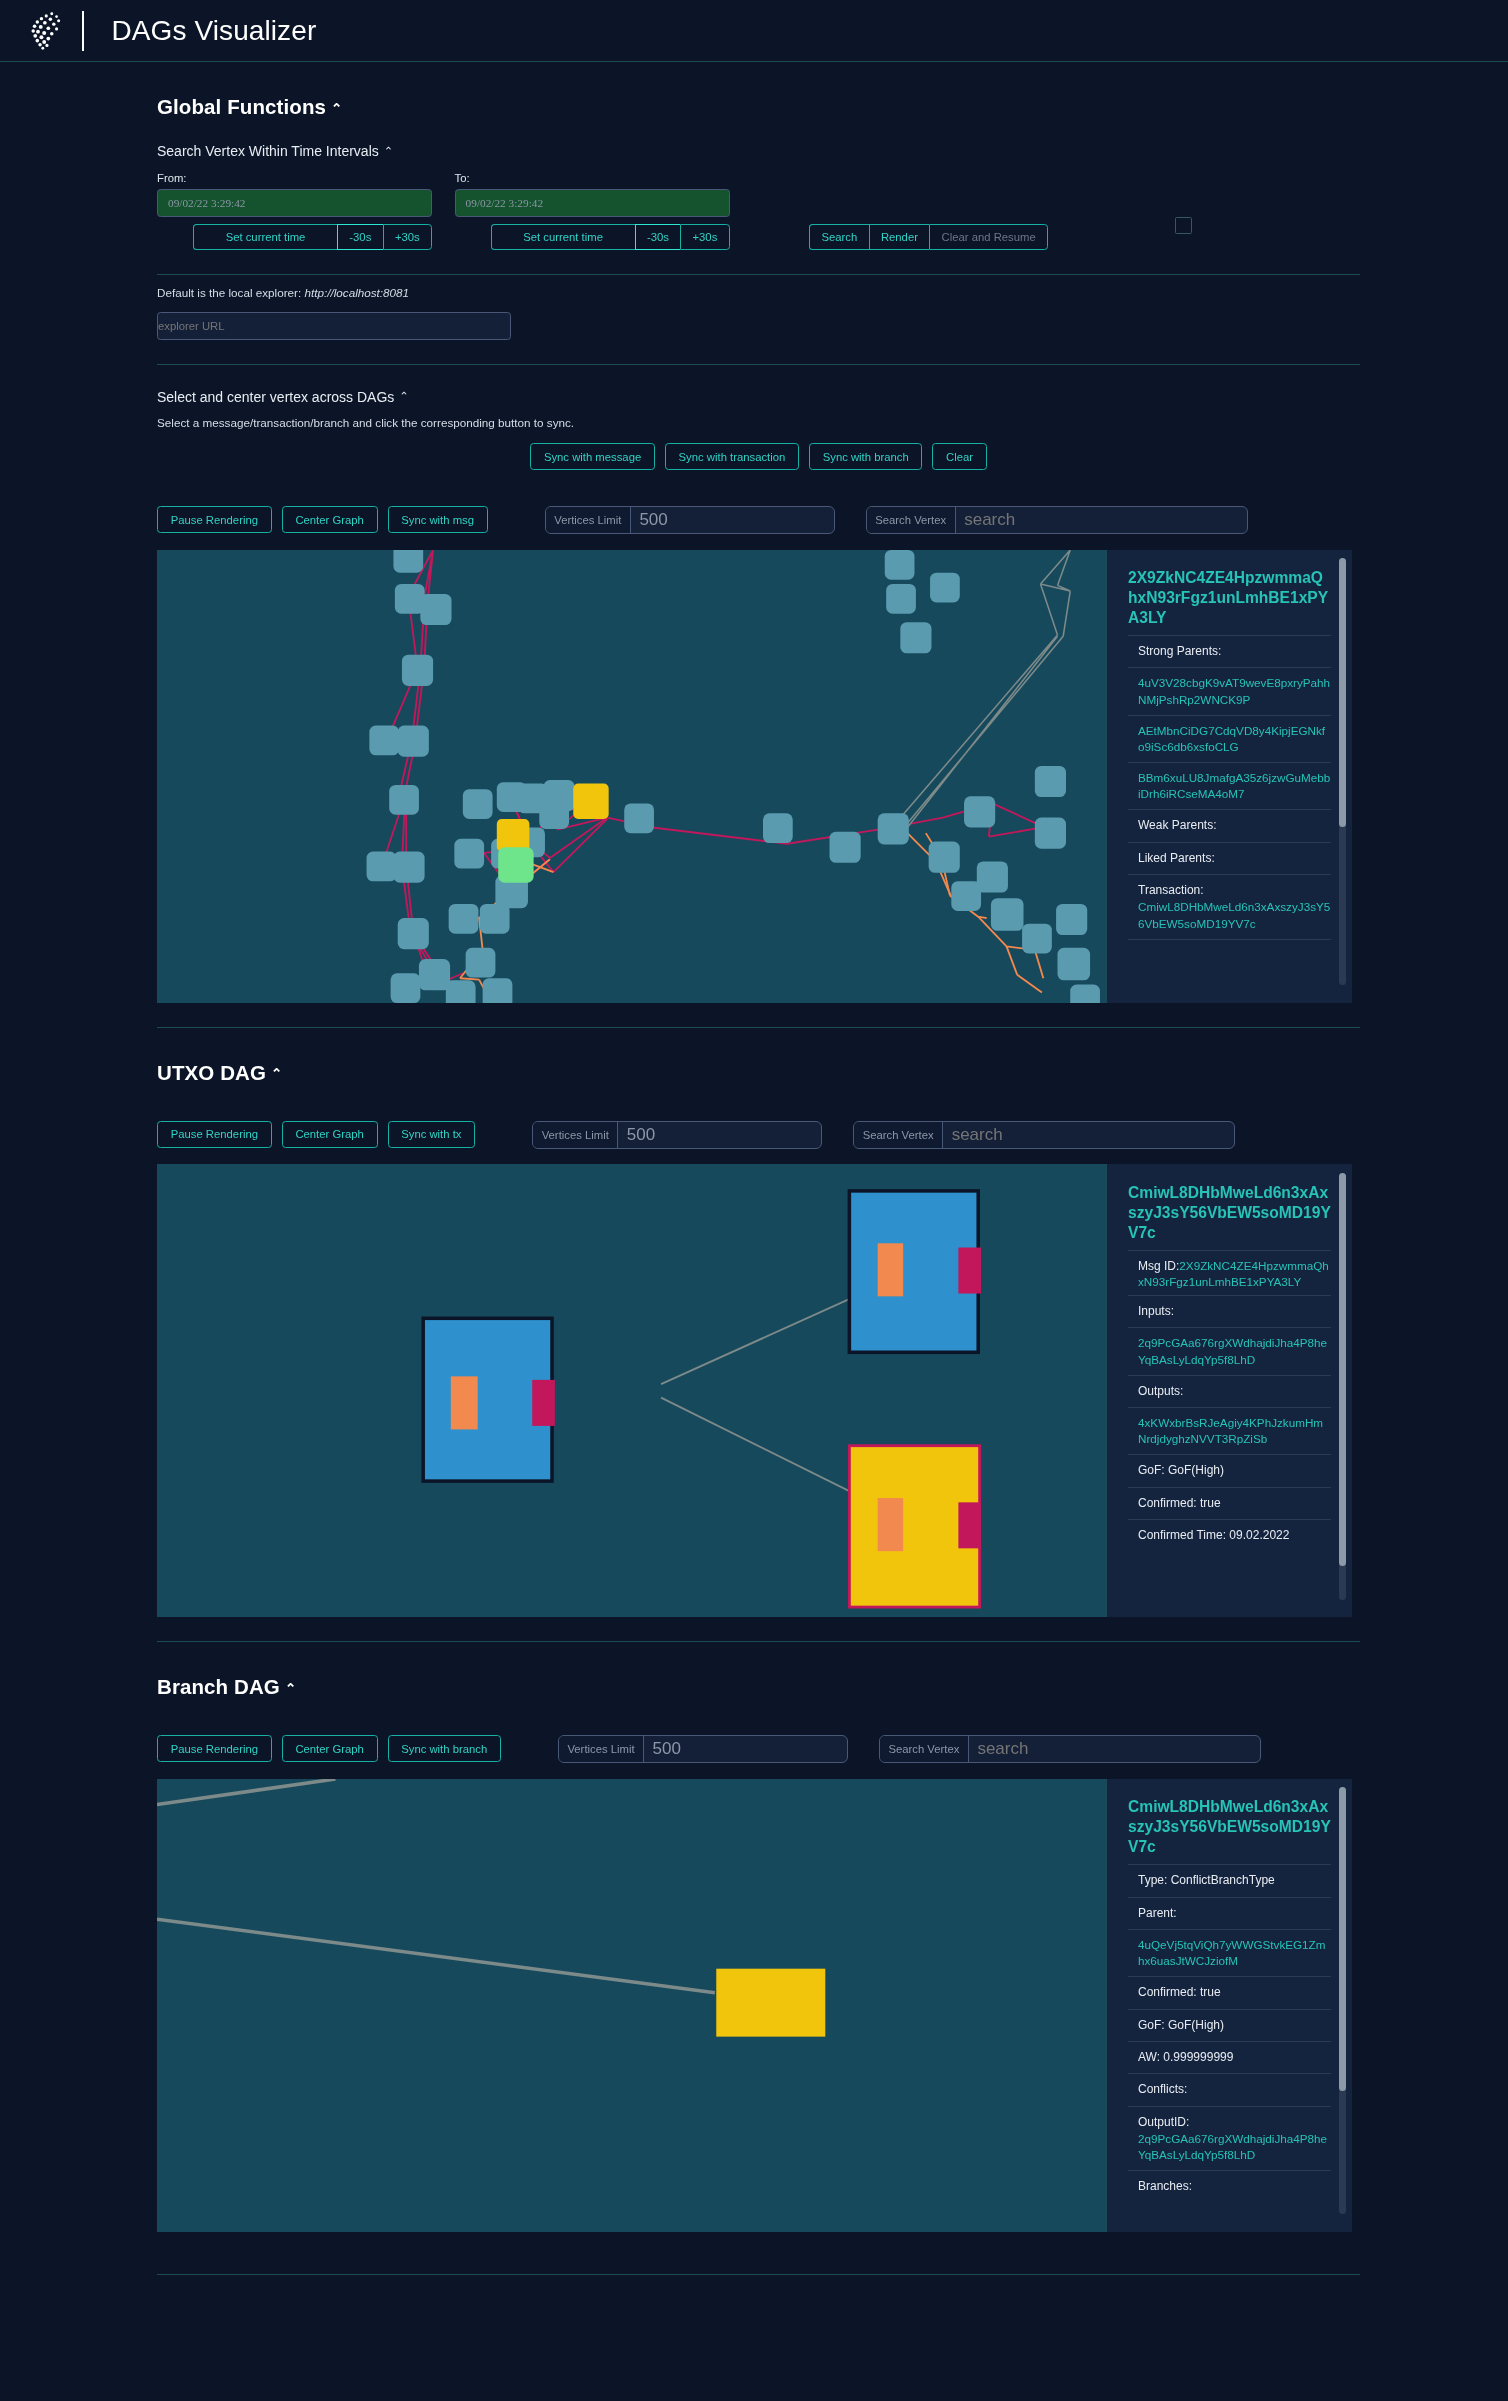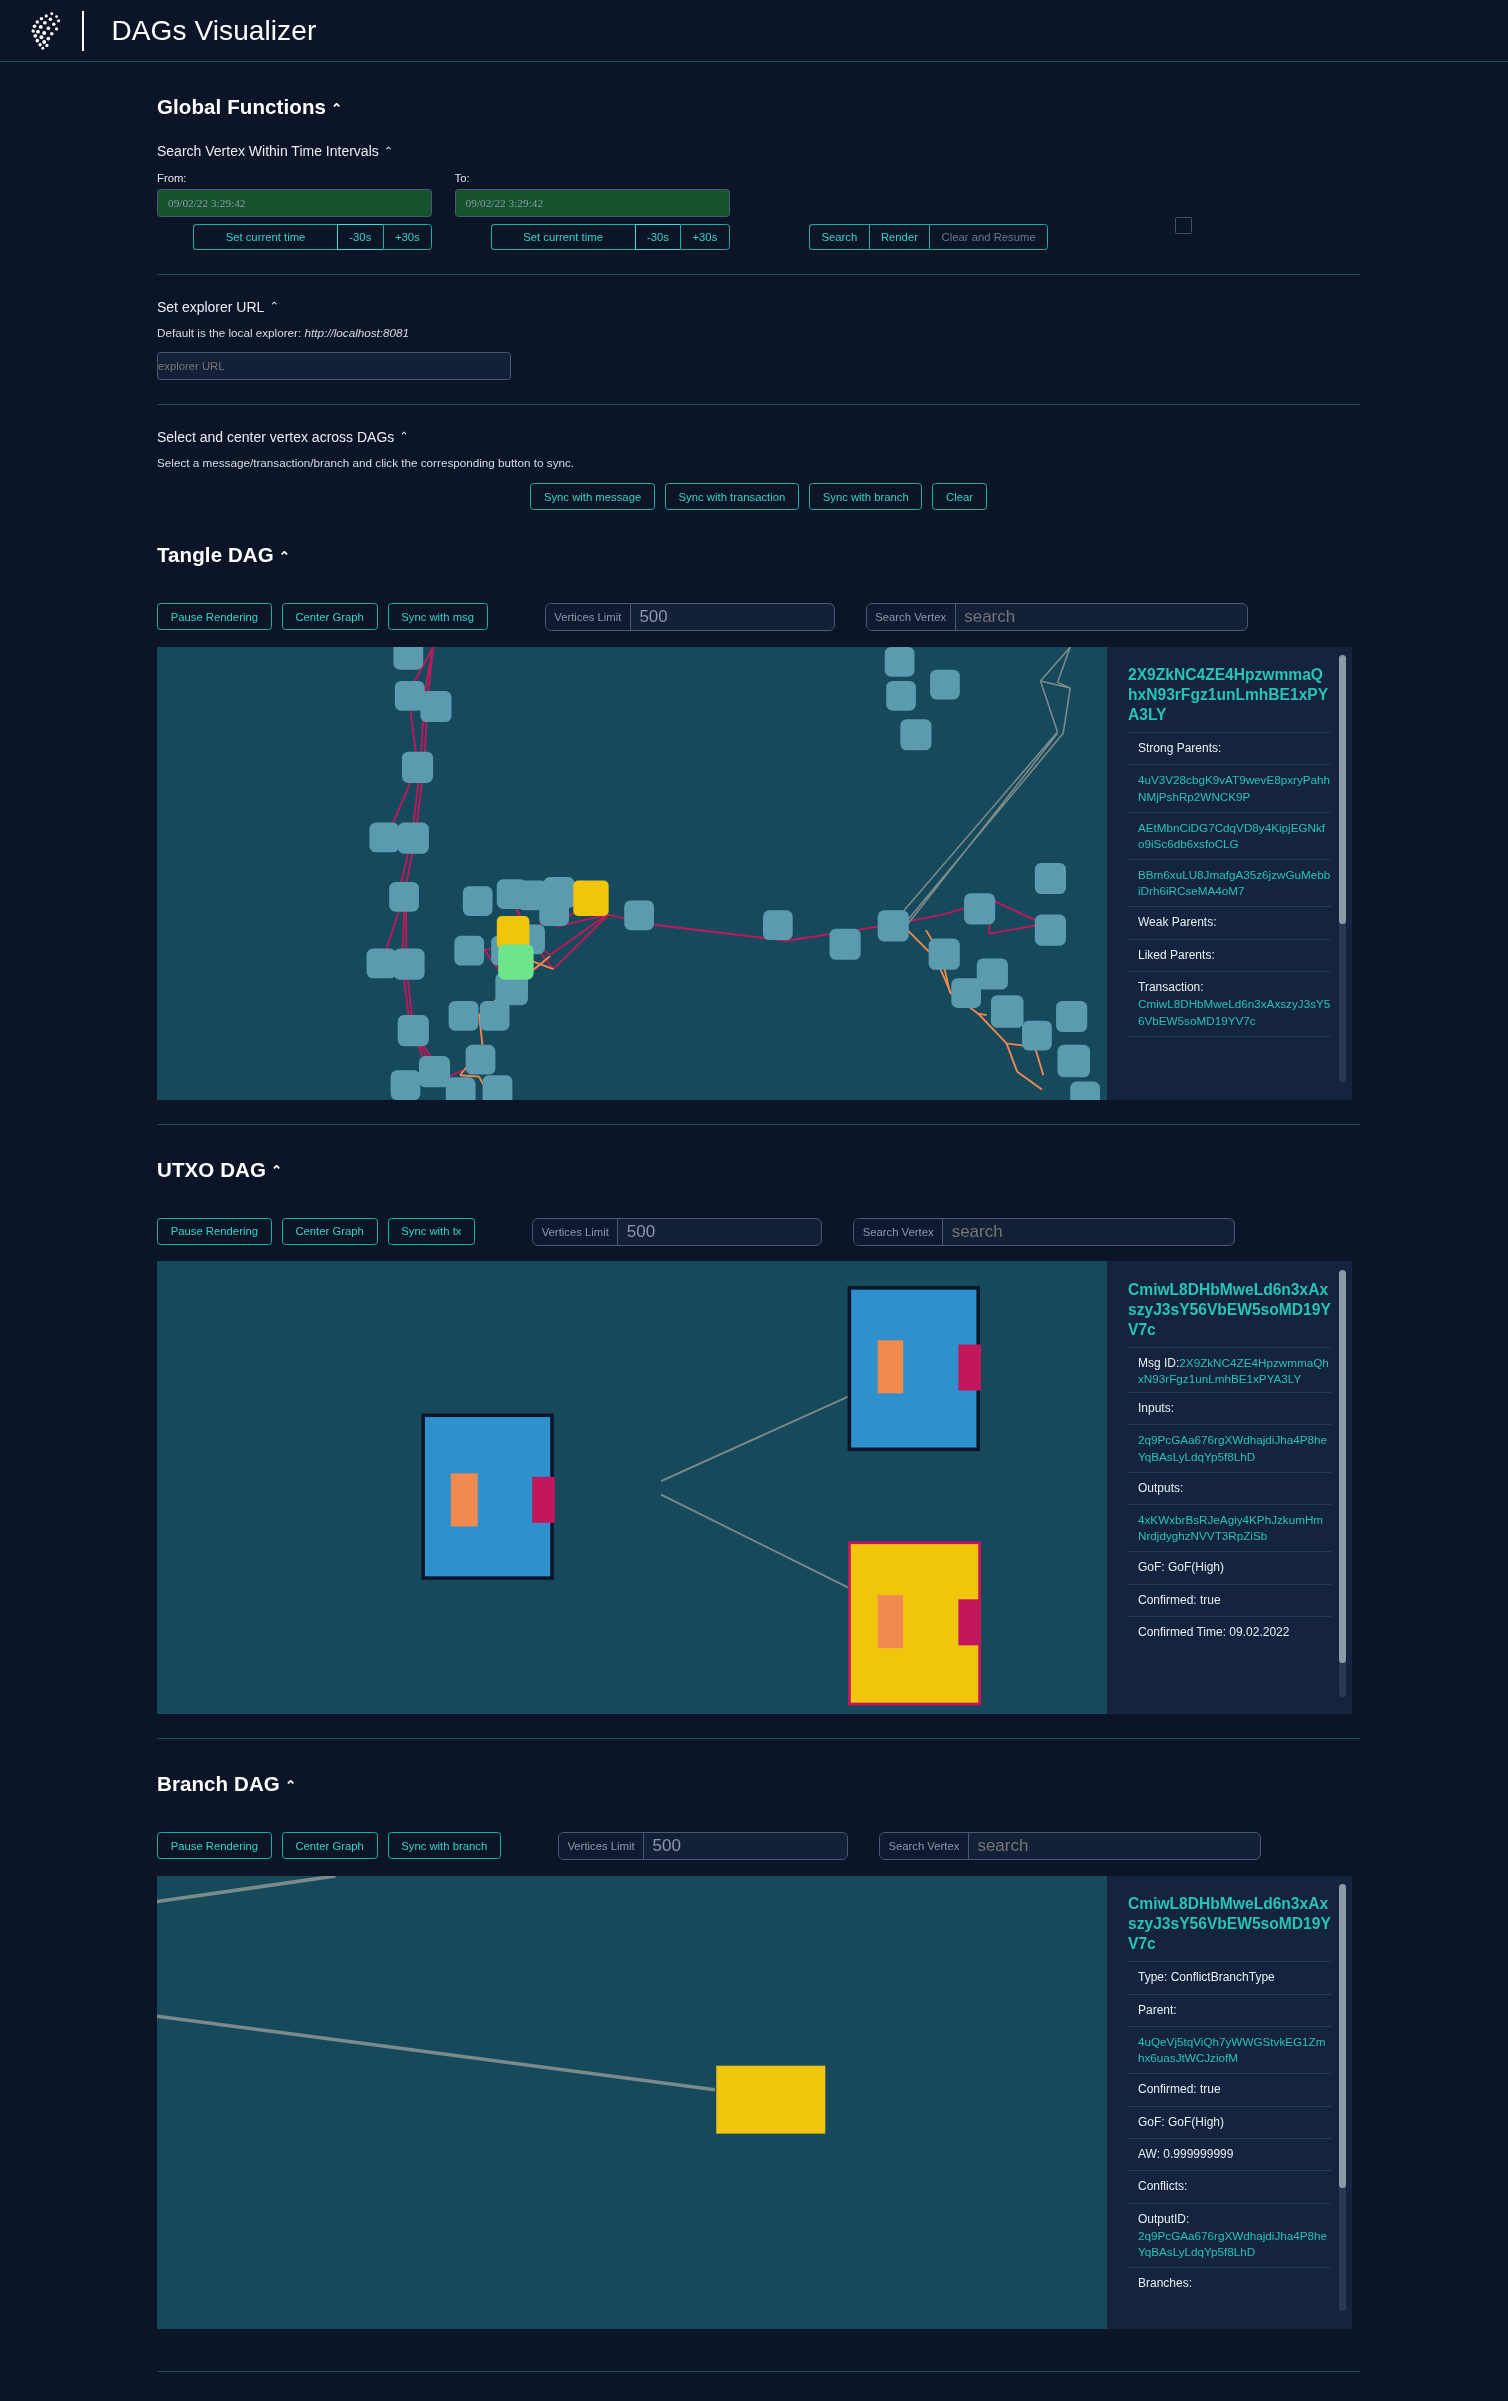--- a/index.html
+++ b/index.html
@@ -247,46 +247,40 @@
           <button class="btn">Render</button>
           <button class="btn disabled">Clear and Resume</button>
         </div>
         <div class="checkbox-box"></div>
       </div>
     </div>
 
     <hr class="divider">
 
     
-    <h3 class="sub-h">
-      <span>Set explorer URL</span><span class="caret">⌃</span>
-    </h3>
     <p class="hint">
       <span>Default is the local explorer: </span><span class="mono-italic">http://localhost:8081</span>
     </p>
     <input class="url-input" placeholder="explorer URL" style="">
 
     <hr class="divider">
 
     
     <h3 class="sub-h">
       <span>Select and center vertex across DAGs</span><span class="caret">⌃</span>
     </h3>
     <p class="hint">Select a message/transaction/branch and click the corresponding button to sync.</p>
     <div class="sync-row">
       <button class="btn">Sync with message</button>
       <button class="btn">Sync with transaction</button>
       <button class="btn">Sync with branch</button>
       <button class="btn">Clear</button>
     </div>
 
     
-    <h2 class="section-h">
-      <span>Tangle DAG</span><span class="caret">⌃</span>
-    </h2>
 
     <div class="dag-toolbar">
       <button class="btn">Pause Rendering</button>
       <button class="btn">Center Graph</button>
       <button class="btn">Sync with msg</button>
       <div class="spacer-sm"></div>
       <div class="input-grp vlimit">
         <span class="prefix">Vertices Limit</span>
         <input value="500" style="">
       </div>

